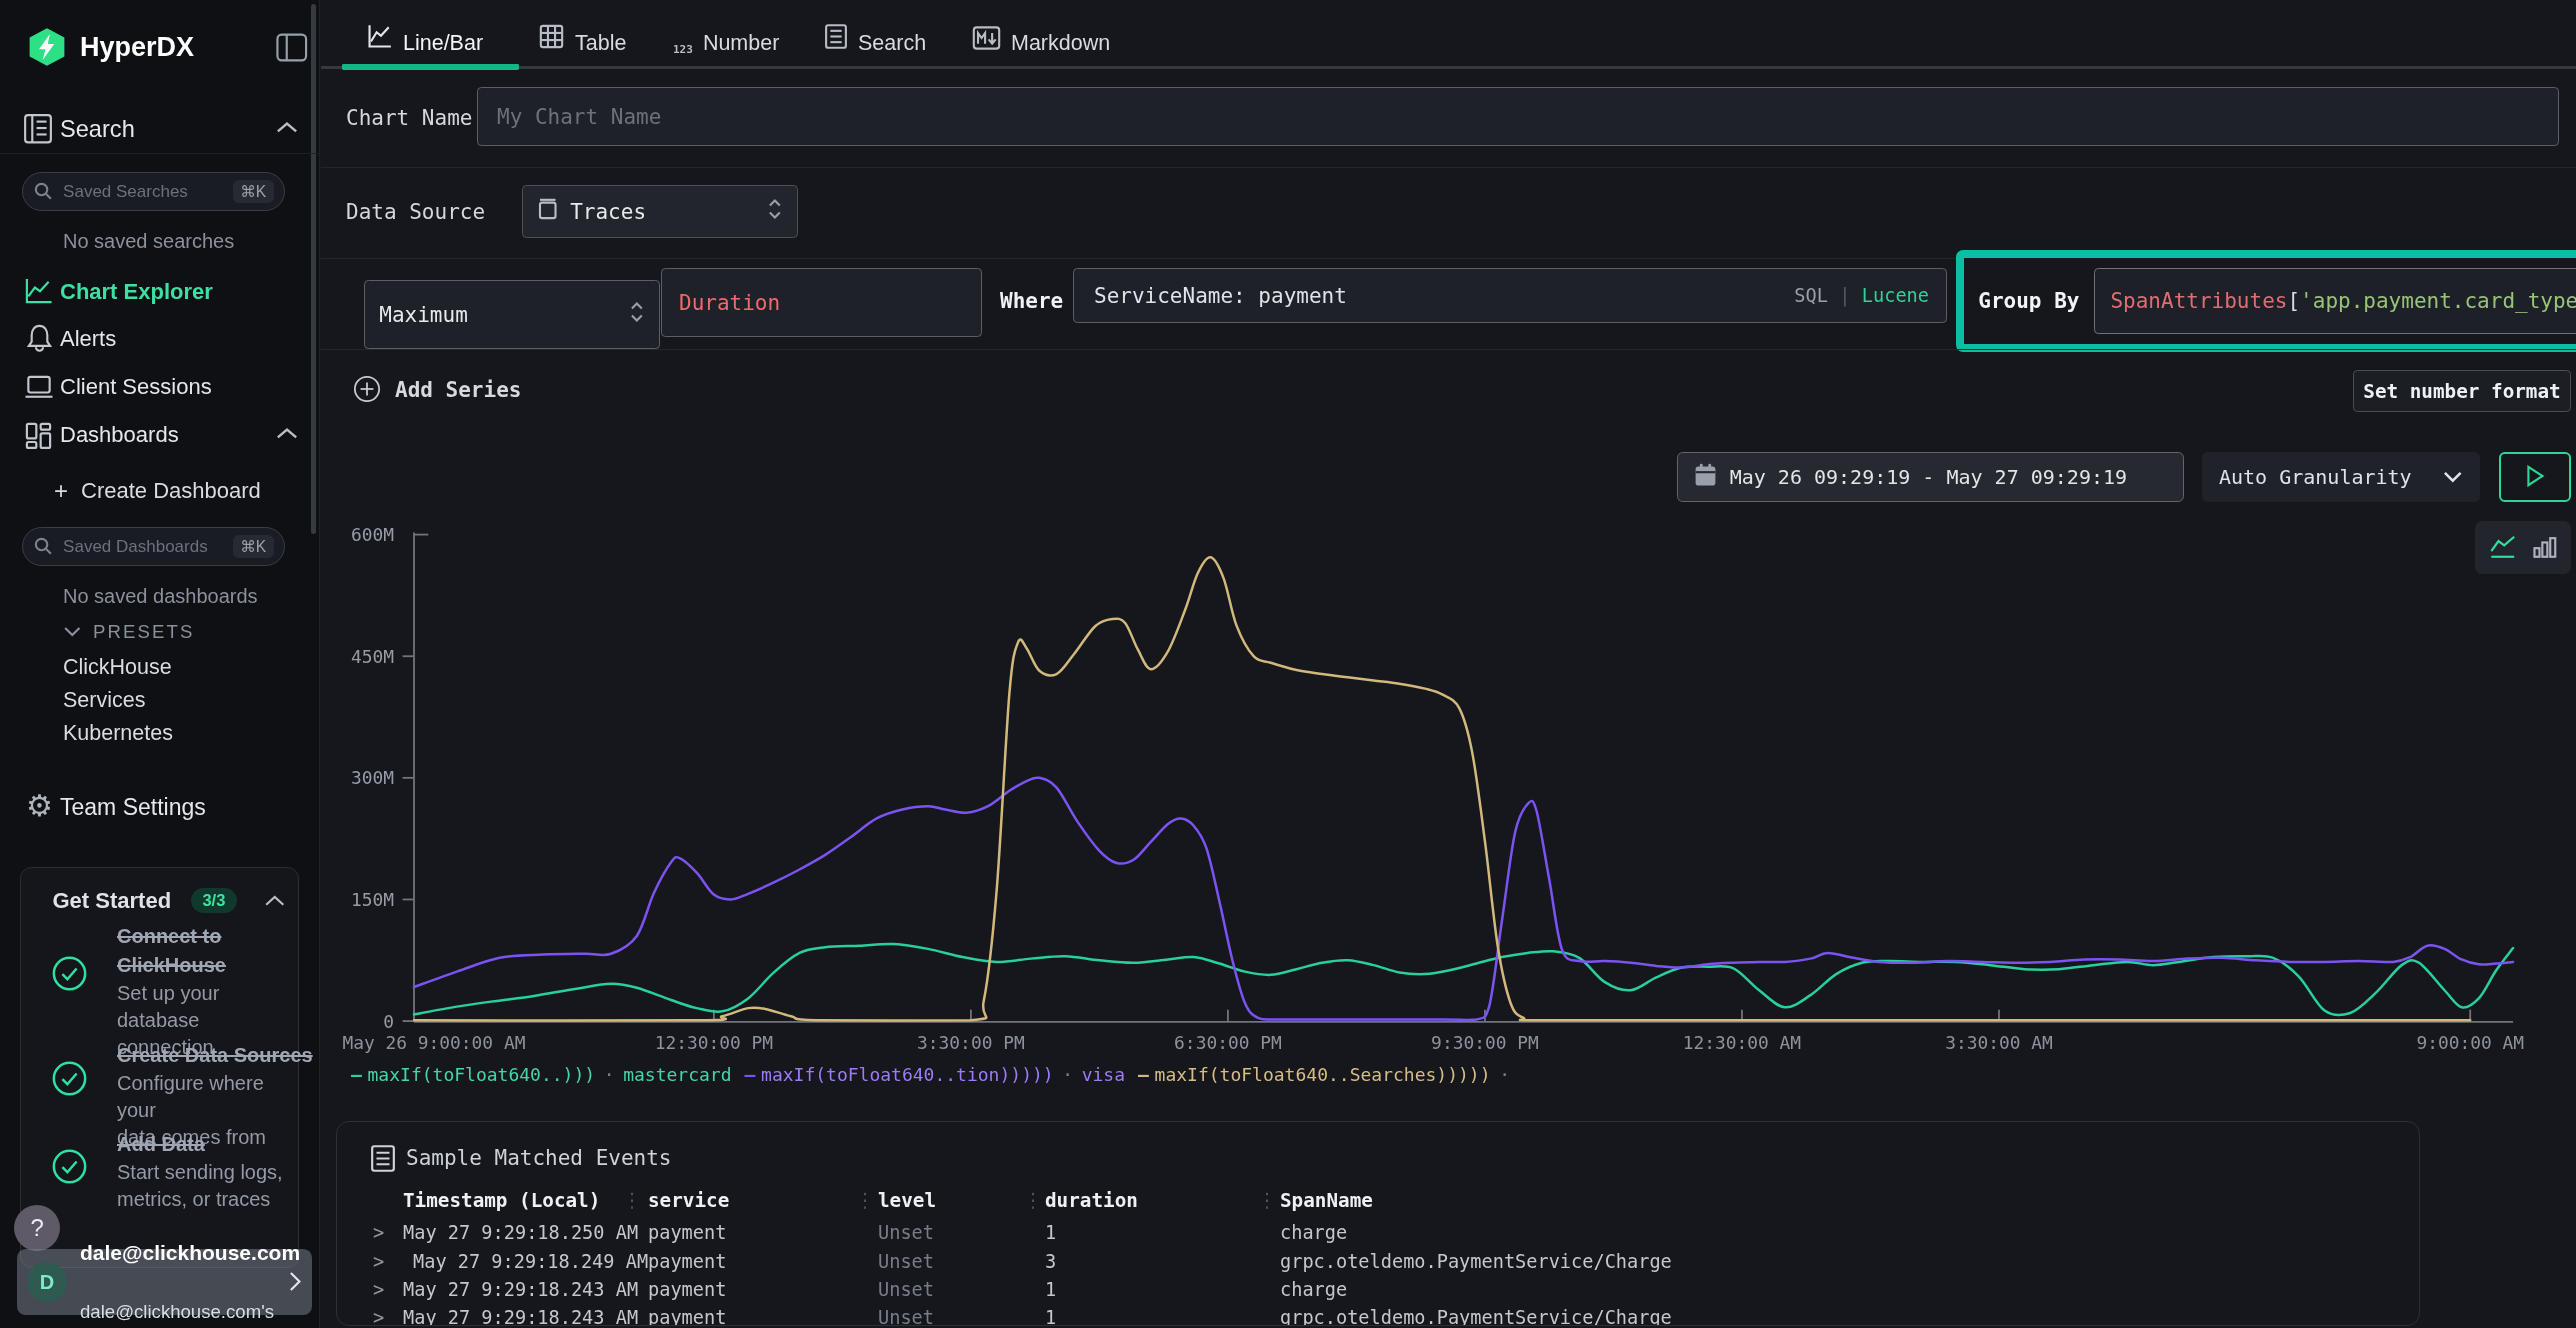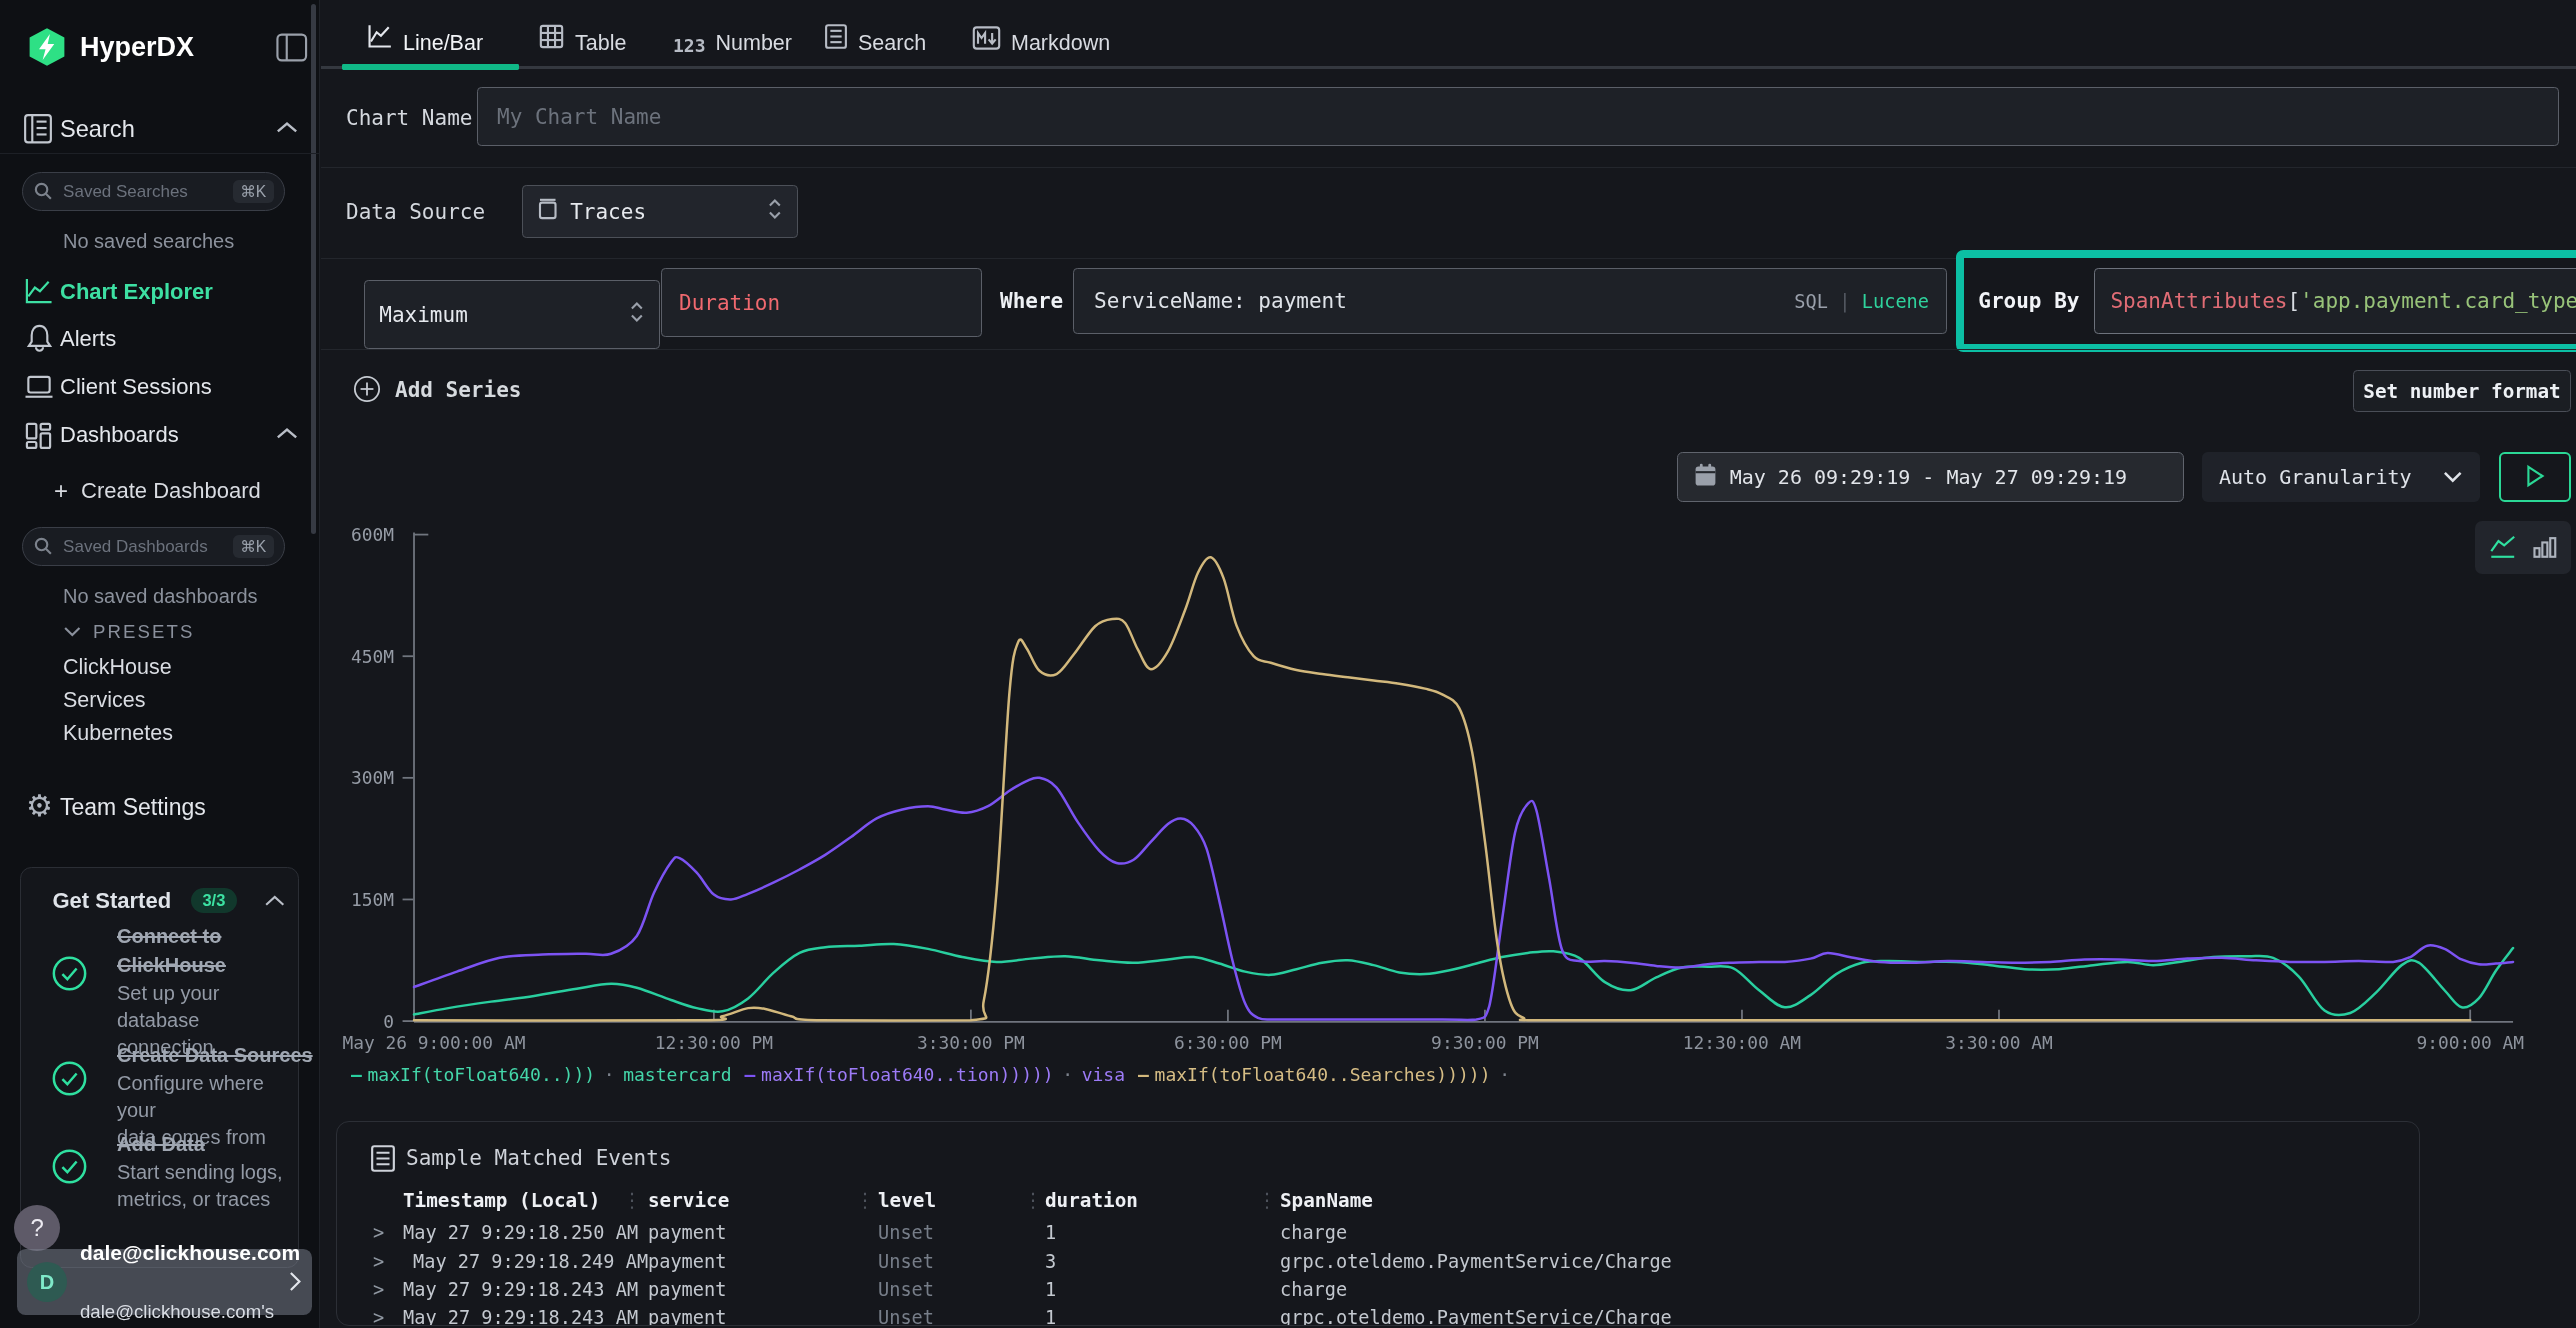--- a/index.html
+++ b/index.html
@@ -256,21 +256,21 @@
     <span class="ticon"><svg width="27" height="27" viewBox="0 0 38 38">
           <rect x="4" y="4" width="30" height="30" rx="3" fill="none" stroke="#b7bcc5" stroke-width="3"></rect>
           <line x1="4" y1="14" x2="34" y2="14" stroke="#b7bcc5" stroke-width="3"></line>
           <line x1="4" y1="24" x2="34" y2="24" stroke="#b7bcc5" stroke-width="3"></line>
           <line x1="14" y1="4" x2="14" y2="34" stroke="#b7bcc5" stroke-width="3"></line>
           <line x1="24" y1="4" x2="24" y2="34" stroke="#b7bcc5" stroke-width="3"></line>
         </svg></span>
     <span>Table</span>
   </div>
   <div class="tab" style="left:673px;">
-    <span class="ticon mono" style="font-size:18px;font-weight:bold;">123</span>
+    <span class="ticon mono" style="font-size:11px;font-weight:bold;">123</span>
     <span>Number</span>
   </div>
   <div class="tab" style="left:824px;">
     <span class="ticon"><svg width="24" height="27" viewBox="0 0 34 38">
           <rect x="3" y="3" width="28" height="32" rx="3" fill="none" stroke="#b7bcc5" stroke-width="3"></rect>
           <line x1="9" y1="11" x2="25" y2="11" stroke="#b7bcc5" stroke-width="3"></line>
           <line x1="9" y1="19" x2="25" y2="19" stroke="#b7bcc5" stroke-width="3"></line>
           <line x1="9" y1="27" x2="25" y2="27" stroke="#b7bcc5" stroke-width="3"></line>
         </svg></span>
     <span>Search</span>
@@ -313,21 +313,21 @@
     <span>Maximum</span>
     <span class="updown"><svg width="15.7" height="24" viewBox="0 0 22 34">
           <polyline points="4,12 11,5 18,12" fill="none" stroke="#9aa0aa" stroke-width="3"></polyline>
           <polyline points="4,22 11,29 18,22" fill="none" stroke="#9aa0aa" stroke-width="3"></polyline>
         </svg></span>
   </div>
   <div class="inputbox" style="left:661px;top:268px;width:321px;height:69px;">
     <span class="mono" style="color:#f0696f;font-size:21px;">Duration</span>
   </div>
   <div class="abs mono" style="left:1000px;top:289px;font-size:21px;font-weight:bold;color:#eef1f5;">Where</div>
-  <div class="inputbox" style="left:1073px;top:268px;width:874px;height:66px;padding-left:20px;">
+  <div class="inputbox" style="left:1073px;top:268px;width:874px;height:55px;padding-left:20px;">
     <span class="mono" style="font-size:21px;color:#dfe3e9;">ServiceName: payment</span>
     <span style="margin-left:auto;display:flex;gap:11.4px;align-items:center;font-size:18.6px;">
       <span class="mono" style="color:#9aa0ab;">SQL</span>
       <span class="mono" style="color:#555a63;">|</span>
       <span class="mono" style="color:#2fd29c;">Lucene</span>
     </span>
   </div>
 
   <div id="groupby-hl">
     <span class="mono" style="font-size:21px;font-weight:bold;color:#f2f4f8;white-space:nowrap;">Group By</span>

